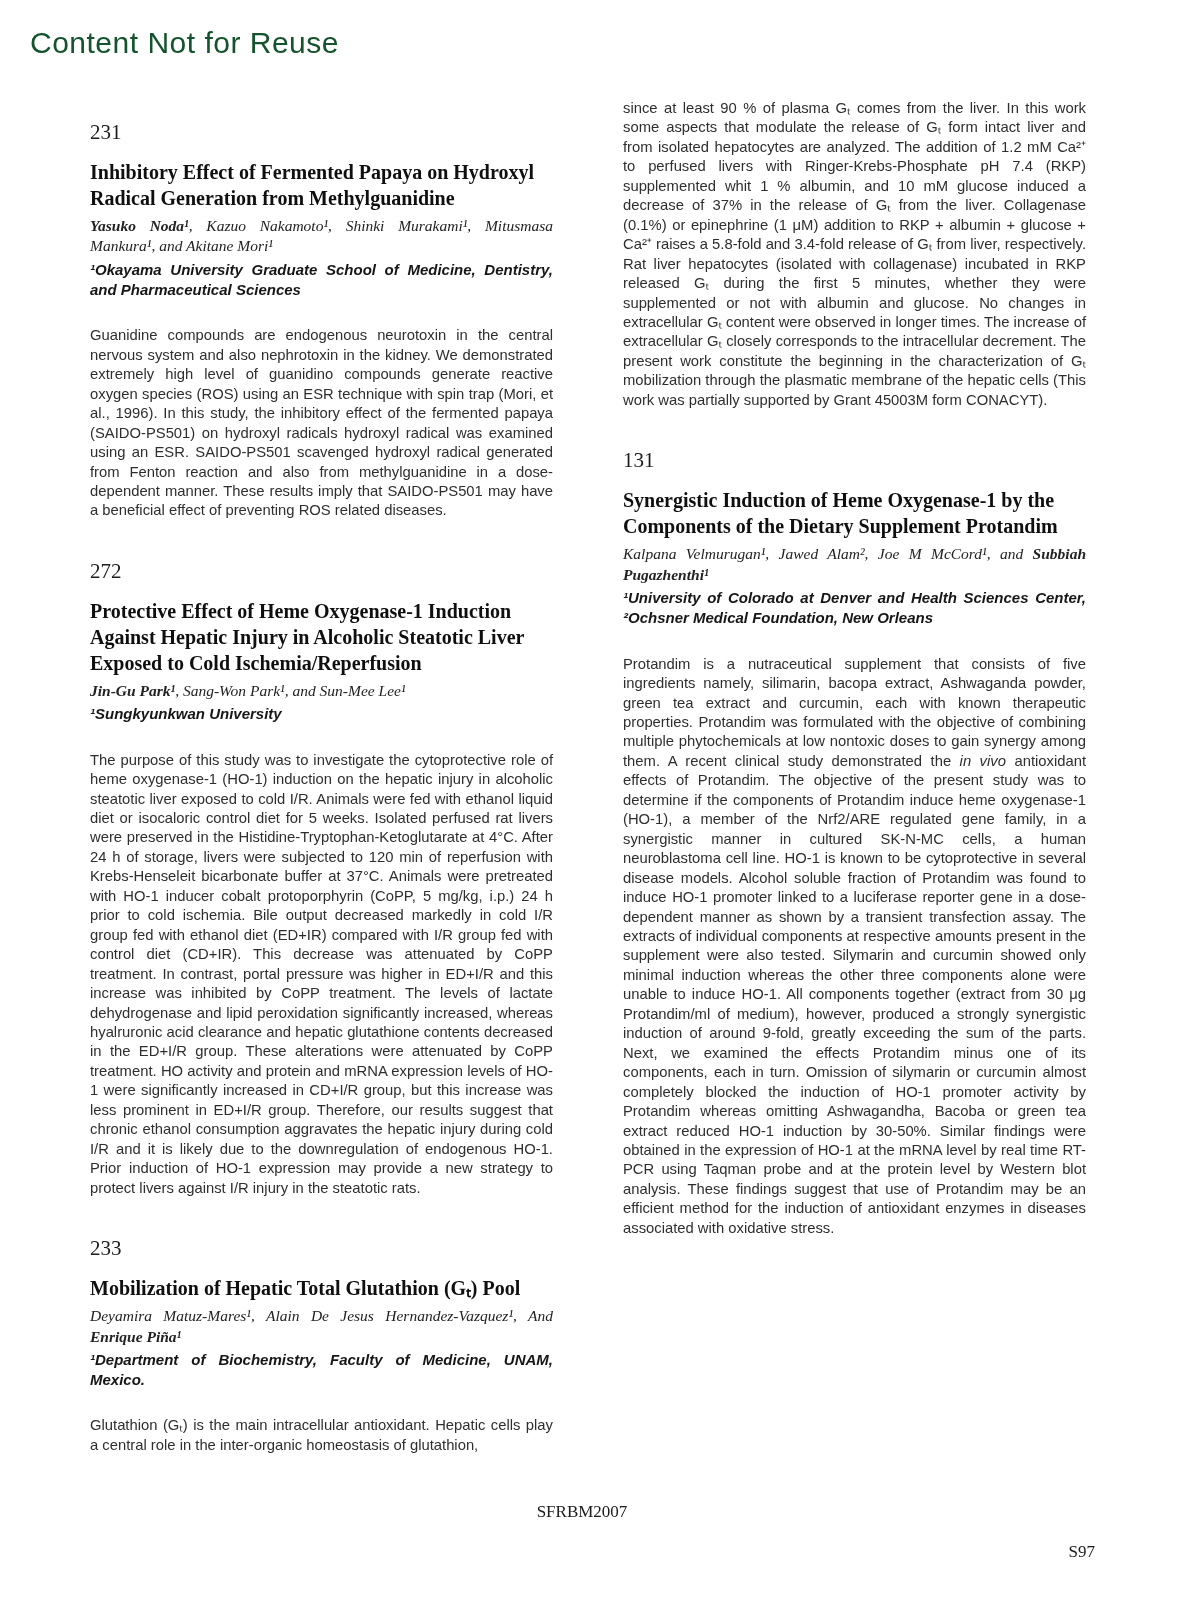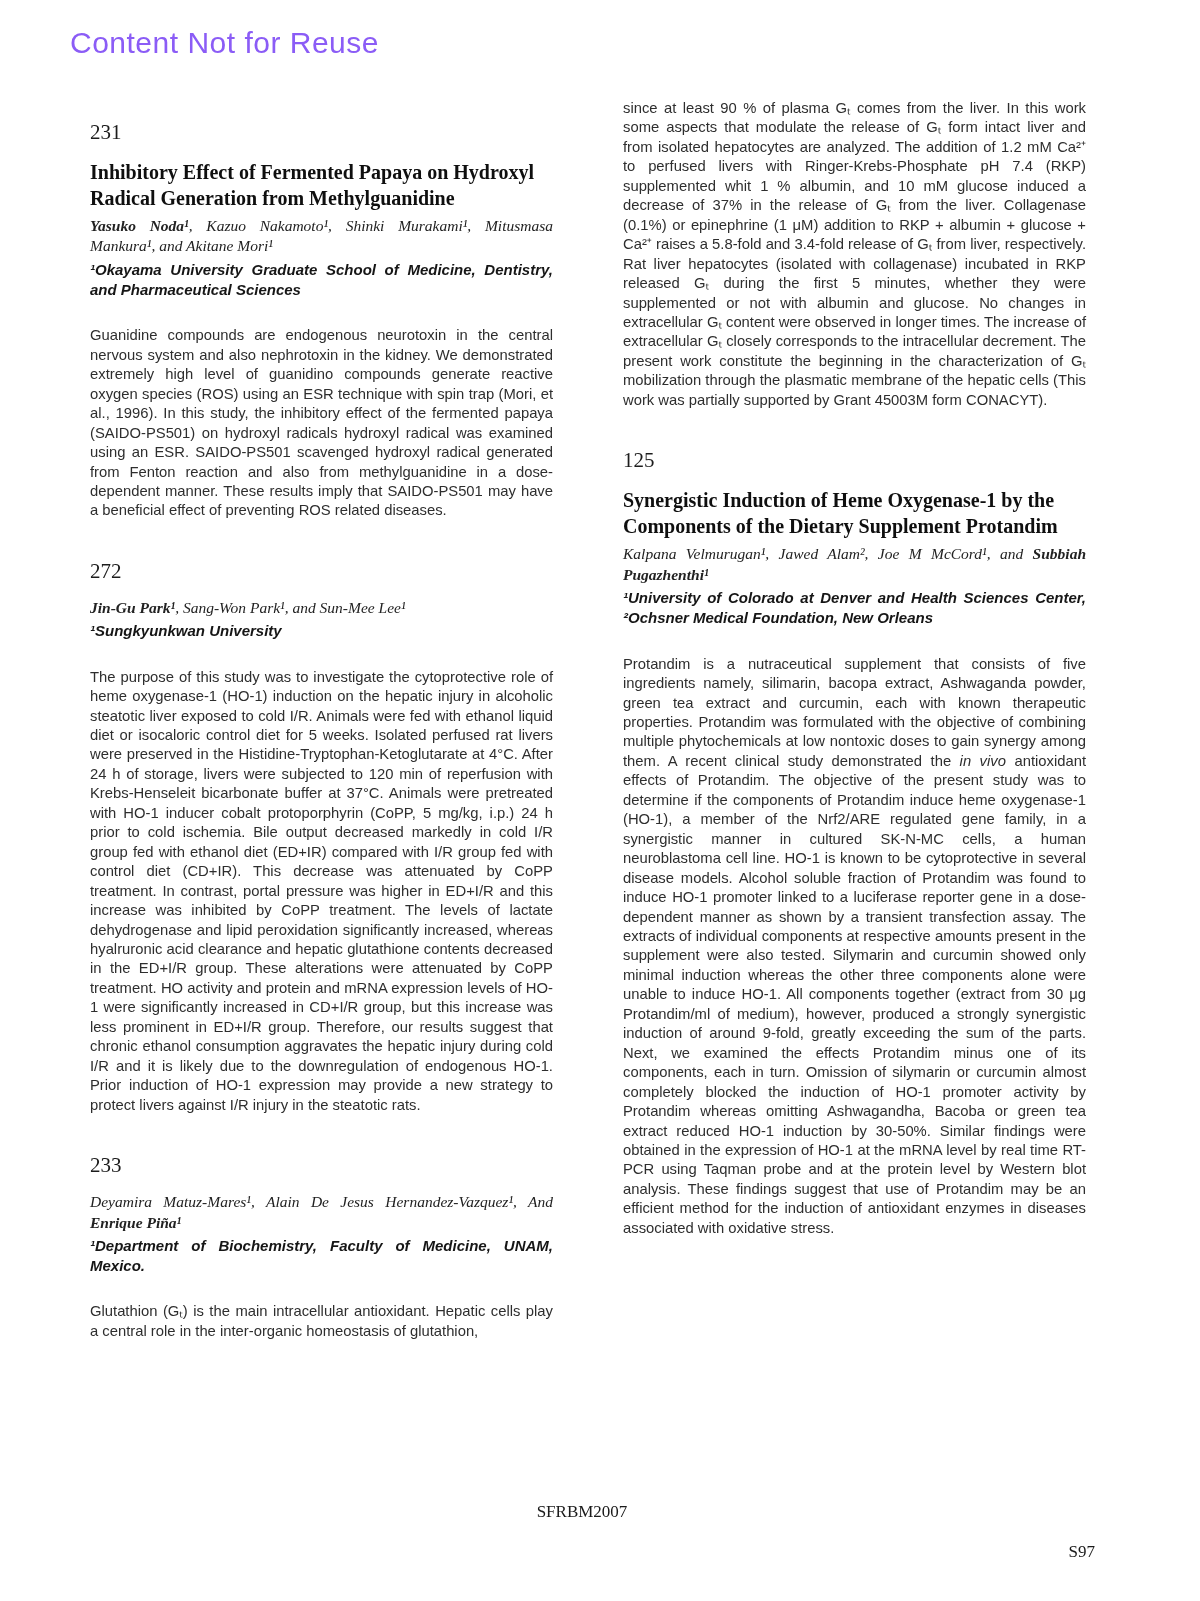--- a/index.html
+++ b/index.html
@@ -9,24 +9,23 @@
     height: 1601px;
     background: #ffffff;
     font-family: "Liberation Sans", sans-serif;
     overflow: hidden;
   }
   .watermark {
     position: absolute;
     left: 30px;
     top: 26px;
     font-size: 30px;
-    color: #8b5cf6;
+    color: #14532d;
     letter-spacing: 0.5px;
     font-family: "Liberation Sans", sans-serif;
-    margin-left: 40px;
   }
   .col {
     position: absolute;
     width: 463px;
   }
   .col-left  { left: 90px;  top: 103px; }
   .col-right { left: 623px; top: 99px;  }
   .abs-number {
     font-family: "Liberation Serif", serif;
     font-size: 21px;
@@ -104,40 +103,42 @@
     <section>
       <div class="abs-number">231</div>
       <div class="abs-title">Inhibitory Effect of Fermented Papaya on Hydroxyl Radical Generation from Methylguanidine</div>
       <div class="abs-authors"><span class="seg-b">Yasuko Noda¹</span><span>, Kazuo Nakamoto¹, Shinki Murakami¹, Mitusmasa Mankura¹, and Akitane Mori¹</span></div>
       <div class="abs-affil">¹Okayama University Graduate School of Medicine, Dentistry, and Pharmaceutical Sciences</div>
       <div class="abs-body"><span>Guanidine compounds are endogenous neurotoxin in the central nervous system and also nephrotoxin in the kidney.  We demonstrated extremely high level of guanidino compounds generate reactive oxygen species (ROS) using an ESR technique with spin trap (Mori, et al., 1996).  In this study, the inhibitory effect of the fermented papaya (SAIDO-PS501) on hydroxyl radicals hydroxyl radical was examined using an ESR.  SAIDO-PS501 scavenged hydroxyl radical generated from Fenton reaction and also from methylguanidine in a dose-dependent manner.  These results imply that SAIDO-PS501 may have a beneficial effect of preventing ROS related diseases.</span></div>
     </section>
 
     <section>
       <div class="abs-number">272</div>
+      <div class="abs-title">Protective Effect of Heme Oxygenase-1 Induction Against Hepatic Injury in Alcoholic Steatotic Liver Exposed to Cold Ischemia/Reperfusion</div>
       <div class="abs-authors"><span class="seg-b">Jin-Gu Park¹</span><span>, Sang-Won Park¹, and Sun-Mee Lee¹</span></div>
       <div class="abs-affil">¹Sungkyunkwan University</div>
       <div class="abs-body"><span>The purpose of this study was to investigate the cytoprotective role of heme oxygenase-1 (HO-1) induction on the hepatic injury in alcoholic steatotic liver exposed to cold I/R. Animals were fed with ethanol liquid diet or isocaloric control diet for 5 weeks. Isolated perfused rat livers were preserved in the Histidine-Tryptophan-Ketoglutarate at 4°C. After 24 h of storage, livers were subjected to 120 min of reperfusion with Krebs-Henseleit bicarbonate buffer at 37°C. Animals were pretreated with HO-1 inducer cobalt protoporphyrin (CoPP, 5 mg/kg, i.p.) 24 h prior to cold ischemia. Bile output decreased markedly in cold I/R group fed with ethanol diet (ED+IR) compared with I/R group fed with control diet (CD+IR). This decrease was attenuated by CoPP treatment. In contrast, portal pressure was higher in ED+I/R and this increase was inhibited by CoPP treatment. The levels of lactate dehydrogenase and lipid peroxidation significantly increased, whereas hyalruronic acid clearance and hepatic glutathione contents decreased in the ED+I/R group. These alterations were attenuated by CoPP treatment. HO activity and protein and mRNA expression levels of HO-1 were significantly increased in CD+I/R group, but this increase was less prominent in ED+I/R group. Therefore, our results suggest that chronic ethanol consumption aggravates the hepatic injury during cold I/R and it is likely due to the downregulation of endogenous HO-1. Prior induction of HO-1 expression may provide a new strategy to protect livers against I/R injury in the steatotic rats.</span></div>
     </section>
 
     <section>
       <div class="abs-number">233</div>
+      <div class="abs-title">Mobilization of Hepatic Total Glutathion (Gₜ) Pool</div>
       <div class="abs-authors"><span>Deyamira Matuz-Mares¹, Alain De Jesus Hernandez-Vazquez¹, And </span><span class="seg-b">Enrique Piña¹</span></div>
       <div class="abs-affil">¹Department of Biochemistry, Faculty of Medicine, UNAM, Mexico.</div>
       <div class="abs-body"><span>Glutathion (Gₜ) is the main intracellular antioxidant. Hepatic cells play a central role in the inter-organic homeostasis of glutathion,</span></div>
     </section>
 
   </div>
 
   <div class="col col-right">
 
     <div class="abs-body"><span>since at least 90 % of plasma Gₜ comes from the liver. In this work some aspects that modulate the release of Gₜ form intact liver and from isolated hepatocytes are analyzed. The addition of 1.2 mM Ca²⁺ to perfused livers with Ringer-Krebs-Phosphate pH 7.4 (RKP) supplemented whit 1 % albumin, and 10 mM glucose induced a decrease of 37% in the release of Gₜ from the liver. Collagenase (0.1%) or epinephrine (1 μM) addition to RKP + albumin + glucose + Ca²⁺ raises a 5.8-fold and 3.4-fold release of Gₜ from liver, respectively. Rat liver hepatocytes (isolated with collagenase) incubated in RKP released Gₜ during the first 5 minutes, whether they were supplemented or not with albumin and glucose. No changes in extracellular Gₜ content were observed in longer times. The increase of extracellular Gₜ closely corresponds to the intracellular decrement. The present work constitute the beginning in the characterization of Gₜ mobilization through the plasmatic membrane of the hepatic cells (This work was partially supported by Grant 45003M form CONACYT).</span></div>
 
     <section>
-      <div class="abs-number">125</div>
+      <div class="abs-number">131</div>
       <div class="abs-title">Synergistic Induction of Heme Oxygenase-1 by the Components of the Dietary Supplement Protandim</div>
       <div class="abs-authors"><span>Kalpana Velmurugan¹, Jawed Alam², Joe M McCord¹, and </span><span class="seg-b">Subbiah Pugazhenthi¹</span></div>
       <div class="abs-affil">¹University of Colorado at Denver and Health Sciences Center, ²Ochsner Medical Foundation, New Orleans</div>
       <div class="abs-body"><span>Protandim is a nutraceutical supplement that consists of five ingredients namely, silimarin, bacopa extract, Ashwaganda powder, green tea extract and curcumin, each with known therapeutic properties. Protandim was formulated with the objective of combining multiple phytochemicals at low nontoxic doses to gain synergy among them. A recent clinical study demonstrated the </span><span class="seg-i">in vivo</span><span> antioxidant effects of Protandim. The objective of the present study was to determine if the components of Protandim induce heme oxygenase-1 (HO-1), a member of the Nrf2/ARE regulated gene family, in a synergistic manner in cultured SK-N-MC cells, a human neuroblastoma cell line. HO-1 is known to be cytoprotective in several disease models. Alcohol soluble fraction of Protandim was found to induce HO-1 promoter linked to a luciferase reporter gene in a dose-dependent manner as shown by a transient transfection assay.  The extracts of individual components at respective amounts present in the supplement were also tested. Silymarin and curcumin showed only minimal induction whereas the other three components alone were unable to induce HO-1. All components together (extract from 30 μg Protandim/ml of medium), however, produced a strongly synergistic induction of around 9-fold, greatly exceeding the sum of the parts. Next, we examined the effects Protandim minus one of its components, each in turn. Omission of silymarin or curcumin almost completely blocked the induction of HO-1 promoter activity by Protandim whereas omitting Ashwagandha, Bacoba or green tea extract reduced HO-1 induction by 30-50%. Similar findings were obtained in the expression of HO-1 at the mRNA level by real time RT-PCR using Taqman probe and at the protein level by Western blot analysis. These findings suggest that use of Protandim may be an efficient method for the induction of antioxidant enzymes in diseases associated with oxidative stress.</span></div>
     </section>
 
   </div>
 
   <div class="footer">
     <span class="footer-conf">SFRBM2007</span>

